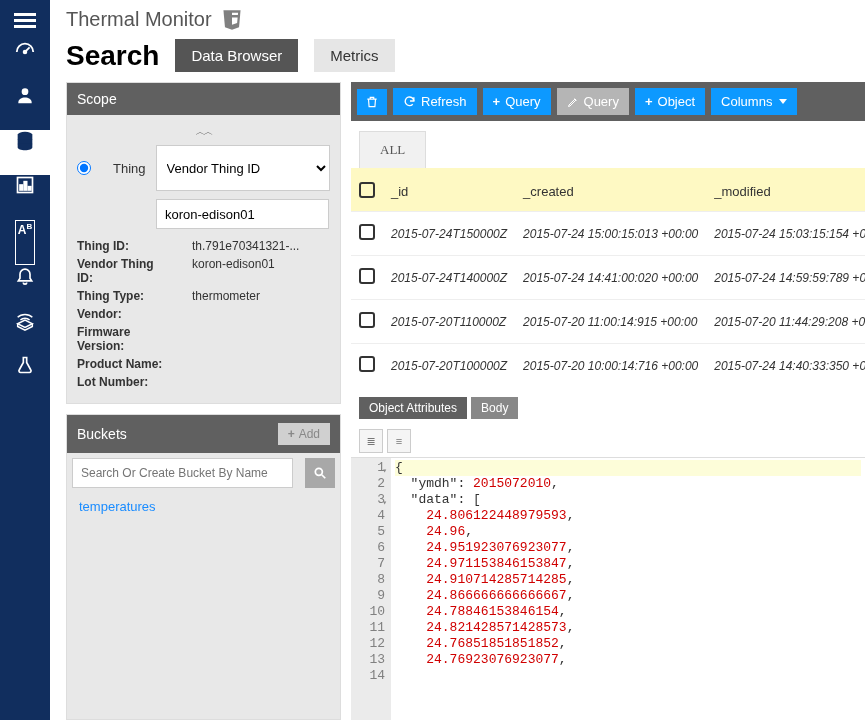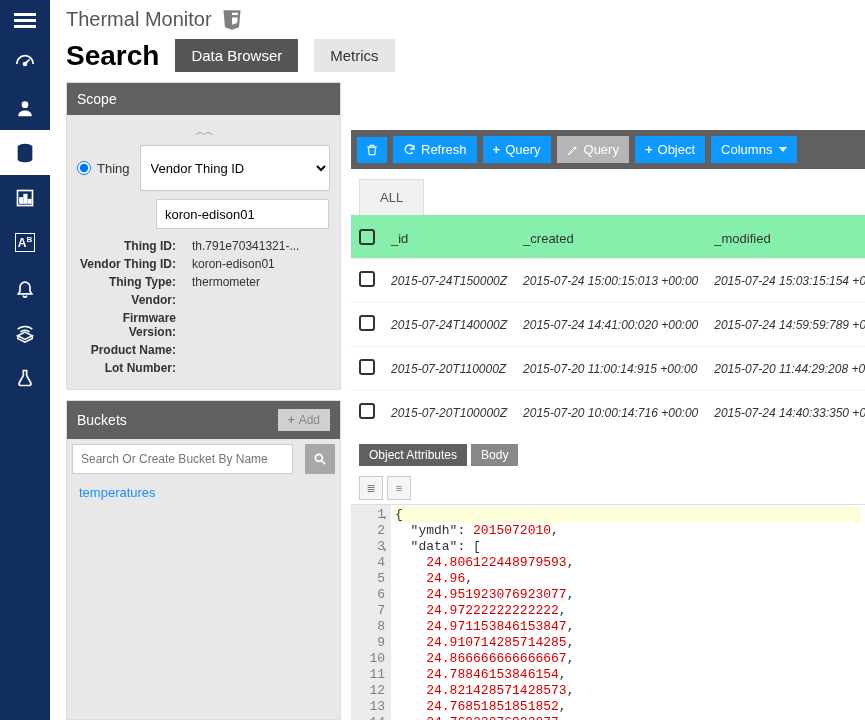--- a/index.html
+++ b/index.html
@@ -3,76 +3,76 @@
 <meta charset="utf-8">
 <style>
   * { box-sizing: border-box; margin: 0; padding: 0; }
   body { font-family: "Helvetica Neue", Helvetica, Arial, sans-serif; font-size: 13px; color: #333; background: #fff; width: 865px; height: 720px; overflow: hidden; }
   
   .layout { display: flex; height: 100%; }
   
   
   .nav-rail { width: 50px; background: #112e5e; display: flex; flex-direction: column; align-items: center; }
   .nav-rail .rail-top { width: 100%; height: 40px; background: #112e5e; display: flex; align-items: center; justify-content: center; }
-  .nav-rail .rail-item { width: 50px; height: 45px; display: flex; align-items: center; justify-content: center; color: #fff; font-size: 20px; }
+  .nav-rail .rail-item { width: 50px; height: 45px; display: flex; justify-content: center; color: #fff; font-size: 20px; }
   .nav-rail .rail-item.active { background: #fff; color: #112e5e; }
   .hamburger { width: 22px; display: flex; flex-direction: column; gap: 3px; }
   .hamburger span { height: 3px; background: #fff; display: block; }
   
   
   .main { flex: 1; display: flex; flex-direction: column; overflow: hidden; }
   
   .header { padding: 8px 16px 0; }
   .app-title { font-size: 20px; color: #555; display: flex; align-items: center; gap: 10px; margin-bottom: 4px; }
   .html5-badge { display: inline-flex; align-items: center; justify-content: center; width: 20px; height: 22px; }
   
   .page-head { display: flex; align-items: center; gap: 16px; padding: 4px 16px 10px; }
   .page-title { font-size: 28px; font-weight: bold; color: #000; }
   .tab-btn { background: #e6e6e6; color: #333; padding: 8px 16px; font-size: 15px; border: none; cursor: pointer; }
   .tab-btn.dark { background: #555; color: #fff; }
   
   .content { flex: 1; display: flex; gap: 10px; padding: 0 0 0 16px; overflow: hidden; }
   .left-col { width: 275px; display: flex; flex-direction: column; gap: 10px; }
-  .right-col { flex: 1; display: flex; flex-direction: column; overflow: hidden; margin-top: 48px; }
+  .right-col { flex: 1; display: flex; flex-direction: column; overflow: hidden; }
   
   .panel { background: #e8e8e8; border: 1px solid #ddd; }
   .panel-head { background: #606060; color: #fff; padding: 8px 10px; font-size: 14px; display: flex; justify-content: space-between; align-items: center; }
   .panel-body { padding: 10px; }
   
   .collapse-arrows { text-align: center; font-size: 10px; color: #555; margin-bottom: 6px; letter-spacing: -2px; }
   
   .scope-row1 { display: flex; align-items: center; gap: 10px; margin-bottom: 8px; }
-  .radio-thing { display: flex; align-items: center; gap: 6px; font-size: 13px; }
+  .radio-thing { display: flex; align-items: center; gap: 22px; font-size: 13px; }
   .radio-thing input { width: 14px; height: 14px; }
   .select-vendor { flex: 1; height: 46px; padding: 4px 6px; border: 1px solid #ccc; background: #fff; font-size: 13px; }
   .thing-input { width: 173px; margin-left: 79px; height: 30px; padding: 4px 8px; border: 1px solid #ccc; background: #fff; font-size: 13px; }
   
   .kv-list { margin-top: 10px; }
   .kv-row { display: flex; font-size: 12px; margin-bottom: 4px; }
-  .kv-row .k { width: 115px; text-align: right; color: #333; font-weight: bold; padding-right: 16px; }
+  .kv-row .k { width: 115px; text-align: left; color: #333; font-weight: bold; padding-right: 24px; }
   .kv-row .v { color: #333; }
   
   .add-btn { background: #d0d0d0; color: #888; padding: 4px 10px; font-size: 12px; border: none; display: flex; align-items: center; gap: 4px; }
   .bucket-search { display: flex; padding: 5px; gap: 12px; }
   .bucket-search input { flex: 1; height: 30px; padding: 4px 8px; border: 1px solid #ccc; background: #fff; font-size: 12px; }
   .bucket-search .sbtn { width: 30px; height: 30px; background: #a8a8a8; border: none; color: #fff; display: flex; align-items: center; justify-content: center; }
   .bucket-item { padding: 6px 12px; color: #1a8cff; font-size: 13px; cursor: pointer; }
   
   
   .toolbar { background: #606060; padding: 6px; display: flex; gap: 6px; align-items: center; }
   .tbtn { background: #0d99ff; color: #fff; border: none; padding: 6px 10px; font-size: 13px; display: flex; align-items: center; gap: 5px; cursor: pointer; }
   .tbtn.icon-only { padding: 6px 8px; }
   .tbtn.disabled { background: #b5b5b5; }
   .caret-down { width: 0; height: 0; border-left: 4px solid transparent; border-right: 4px solid transparent; border-top: 5px solid #fff; display: inline-block; margin-left: 2px; }
   
-  .filter-tabs { padding: 10px 8px 0; }
+  .filter-tabs { padding: 10px 8px 0; font-family: Liberation Serif, serif; }
   .filter-tab { display: inline-block; padding: 10px 20px; background: #f1f1f1; color: #555; font-size: 13px; border: 1px solid #ddd; border-bottom: none; }
   
   .data-table { width: 100%; border-collapse: collapse; }
-  .data-table th { text-align: left; font-weight: normal; color: #333; font-size: 13px; padding: 14px 8px 10px; background: #86efac; }
+  .data-table th { text-align: left; font-weight: normal; color: #333; font-size: 13px; padding: 14px 8px 10px; background: #fef9c3; }
   .data-table td { padding: 12px 8px; font-size: 12px; color: #333; border-top: 1px solid #eee; white-space: nowrap; font-style: italic; }
   .data-table .chk { width: 30px; }
   .chkbox { width: 16px; height: 16px; border: 2px solid #333; border-radius: 3px; display: inline-block; }
   
   .sub-tabs { padding: 10px 8px 6px; display: flex; gap: 4px; }
   .sub-tab { background: #888; color: #fff; padding: 4px 10px; font-size: 12px; border: none; }
   .sub-tab.active { background: #606060; }
   
   .editor-bar { padding: 4px 8px; display: flex; gap: 4px; }
   .ed-btn { width: 24px; height: 24px; border: 1px solid #ccc; background: #f5f5f5; display: flex; align-items: center; justify-content: center; font-size: 11px; color: #777; }
@@ -356,21 +356,20 @@
               <div>13</div>
               <div>14</div>
           </div>
           <div class="code-body">
             <div class="line hl"><span class="tok-punc">{</span></div>
             <div class="line">  <span class="tok-str-key">"ymdh"</span><span class="tok-punc">: </span><span class="tok-num">2015072010</span><span class="tok-punc">,</span></div>
             <div class="line">  <span class="tok-str-key">"data"</span><span class="tok-punc">: [</span></div>
             <div class="line">    <span class="tok-num">24.806122448979593</span><span class="tok-punc">,</span></div>
             <div class="line">    <span class="tok-num">24.96</span><span class="tok-punc">,</span></div>
             <div class="line">    <span class="tok-num">24.951923076923077</span><span class="tok-punc">,</span></div>
-            <div class="line">    <span class="tok-num">24.97222222222222</span><span class="tok-punc">,</span></div>
             <div class="line">    <span class="tok-num">24.971153846153847</span><span class="tok-punc">,</span></div>
             <div class="line">    <span class="tok-num">24.910714285714285</span><span class="tok-punc">,</span></div>
             <div class="line">    <span class="tok-num">24.866666666666667</span><span class="tok-punc">,</span></div>
             <div class="line">    <span class="tok-num">24.78846153846154</span><span class="tok-punc">,</span></div>
             <div class="line">    <span class="tok-num">24.821428571428573</span><span class="tok-punc">,</span></div>
             <div class="line">    <span class="tok-num">24.76851851851852</span><span class="tok-punc">,</span></div>
             <div class="line">    <span class="tok-num">24.76923076923077</span><span class="tok-punc">,</span></div>
           </div>
         </div>
       </div>

